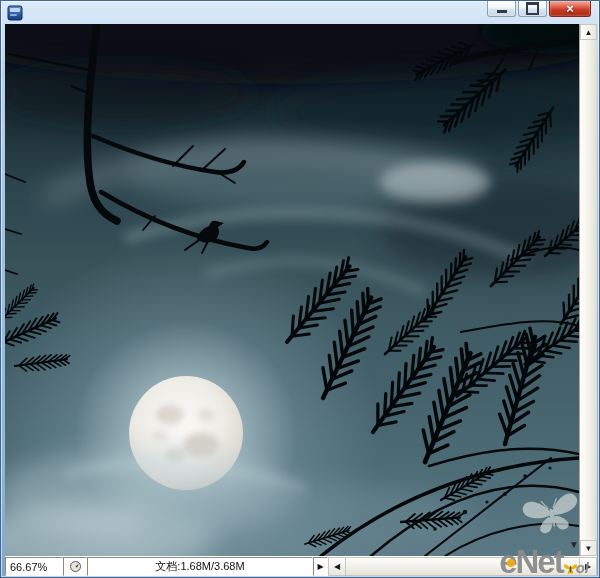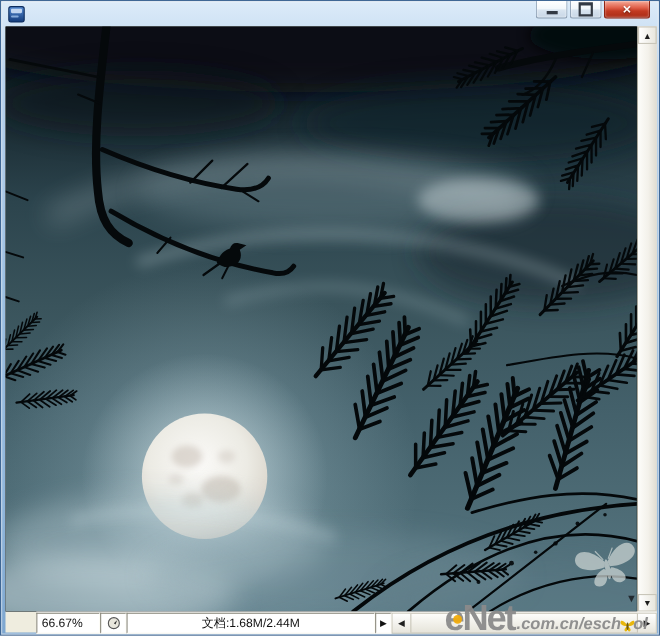--- a/index.html
+++ b/index.html
@@ -22,21 +22,21 @@
   .client{position:absolute;left:4px;top:23px;width:592px;height:551px;background:#efeddf;}
   .canvas-row{display:flex;height:532px;}
   .canvas{position:relative;width:574px;height:532px;overflow:hidden;background:#0b1418;}
   .canvas svg.scene{display:block;width:100%;height:100%;}
   
   .vscroll{width:18px;height:532px;box-sizing:border-box;display:flex;flex-direction:column;
     background:linear-gradient(90deg,#fdfdfa 0%,#f3f1ea 55%,#dfdcd2 100%);border-left:1px solid #a8a69a;}
   .sbtn{flex:0 0 16px;display:flex;align-items:center;justify-content:center;font-size:8px;color:#1e1e1e;
     background:linear-gradient(90deg,#ffffff,#e8e6dd);border:1px solid #c9c6ba;box-sizing:border-box;}
   .vtrack{flex:1;}
-  .statusbar{position:relative;height:19px;display:flex;align-items:stretch;background:linear-gradient(180deg,#f7f5eb,#e7e5d8);border-top:1px solid #ffffff;font-size:11px;color:#111;margin-left:28px;}
+  .statusbar{position:relative;height:19px;display:flex;align-items:stretch;background:linear-gradient(180deg,#f7f5eb,#e7e5d8);border-top:1px solid #ffffff;font-size:11px;color:#111;}
   .sunken{box-sizing:border-box;border:1px solid;border-color:#8c8a7e #fdfcf6 #fdfcf6 #8c8a7e;background:#fff;display:flex;align-items:center;}
   .zoom-field{width:58px;padding:0 4px;}
   .status-icon-btn{width:24px;justify-content:center;background:linear-gradient(180deg,#fbfaf3,#ecead e);}
   .doc-info{width:226px;justify-content:center;}
   .popup-arrow{width:15px;justify-content:center;font-size:8px;background:#fff;}
   .hscroll{flex:1;display:flex;align-items:stretch;background:linear-gradient(180deg,#fdfdfa,#e6e4da);border:1px solid #c9c6ba;box-sizing:border-box;}
   .hbtn{flex:0 0 16px;display:flex;align-items:center;justify-content:center;font-size:8px;color:#1e1e1e;background:linear-gradient(180deg,#ffffff,#e8e6dd);border-right:1px solid #c9c6ba;}
   .hbtn.right{border-right:none;border-left:1px solid #c9c6ba;margin-left:auto;}
   .htrack{flex:1;}
   
@@ -251,40 +251,39 @@
     </div>
 
     <div class="statusbar">
       <div class="sunken zoom-field">66.67%</div>
       <div class="sunken status-icon-btn">
         <svg width="13" height="13" viewBox="0 0 13 13">
           <circle cx="6.5" cy="6.5" r="5" fill="#e8e6dc" stroke="#555"></circle>
           <path d="M6.5,6.5 L9.5,3.8 L8,7.8 Z" fill="#333"></path>
         </svg>
       </div>
-      <div class="sunken doc-info">文档:1.68M/2.44M</div>
+      <div class="sunken doc-info">文档:1.68M/3.68M</div>
       <div class="sunken popup-arrow">
           <span>▶</span>
         </div>
       <div class="hscroll">
         <div class="hbtn">
             <span>◀</span>
           </div>
         <div class="htrack"></div>
         <div class="hbtn right">
             <span>▶</span>
           </div>
       </div>
     </div>
   </div>
 
   <div class="enet">
     <span class="enet-big"><span>eNet</span><span class="enet-dot"></span></span>
     <span class="enet-small">
-      <span>.com.cn/esch</span>
         <svg class="wm-butterfly" viewBox="0 0 13 12">
           <g fill="#e8b400">
             <path d="M6,5 C3,1 0,0 0,3 C0,5.5 4,6.5 6,6 Z"></path>
             <path d="M7,5 C10,1 13,0 13,3 C13,5.5 9,6.5 7,6 Z"></path>
             <path d="M5.5,7 C3.5,8 3,11 5,11 C6.5,11 6.5,8.5 6.3,7 Z"></path>
             <path d="M7.5,7 C9.5,8 10,11 8,11 C6.5,11 6.5,8.5 6.7,7 Z"></path>
           </g>
           <ellipse cx="6.5" cy="6.3" rx="1" ry="3.5" fill="#6b5400"></ellipse>
         </svg>
         <span>ol</span>

